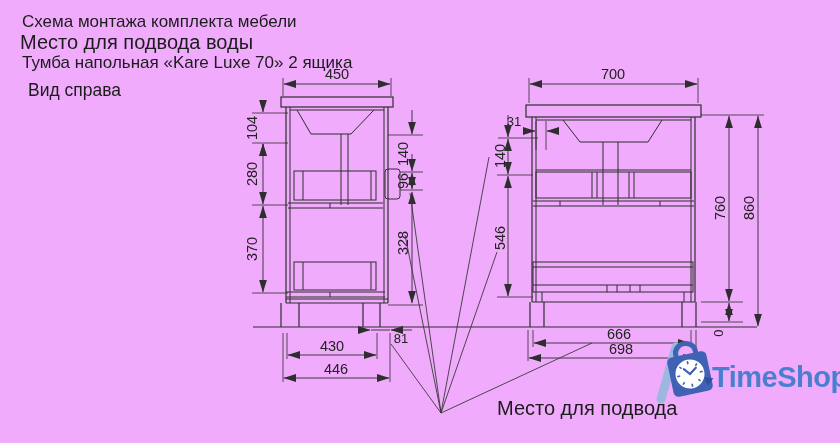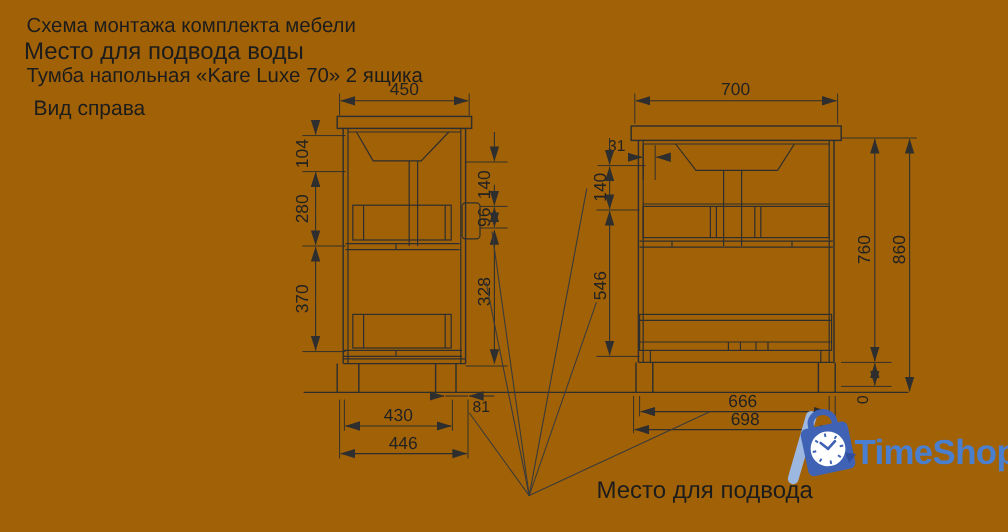--- a/index.html
+++ b/index.html
@@ -1,16 +1,16 @@
 <!DOCTYPE html>
 <html><head>
 <meta charset="utf-8">
 <style>
   html,body{margin:0;padding:0;background:#ffffff;}
-  .stage{position:relative;width:840px;height:443px;background:#a16207;overflow:hidden;
+  .stage{position:relative;width:840px;height:443px;background:#f0abfc;overflow:hidden;
          font-family:"Liberation Sans",sans-serif;}
   svg{position:absolute;left:0;top:0;}
   .ln{stroke:#2e2e2e;stroke-width:1.2;fill:none;}
   .ln-thin{stroke:#2e2e2e;stroke-width:1;fill:none;}
   .ln-dim{stroke:#2e2e2e;stroke-width:0.9;fill:none;}
   .ln-ext{stroke:#2e2e2e;stroke-width:0.8;fill:none;}
   .ln-leader{stroke:#3a3a3a;stroke-width:0.9;fill:none;}
   .t-title{font-size:17px;fill:#1c1c1c;}
   .t-title2{font-size:20px;fill:#1c1c1c;}
   .t-view{font-size:17.5px;fill:#1c1c1c;}

